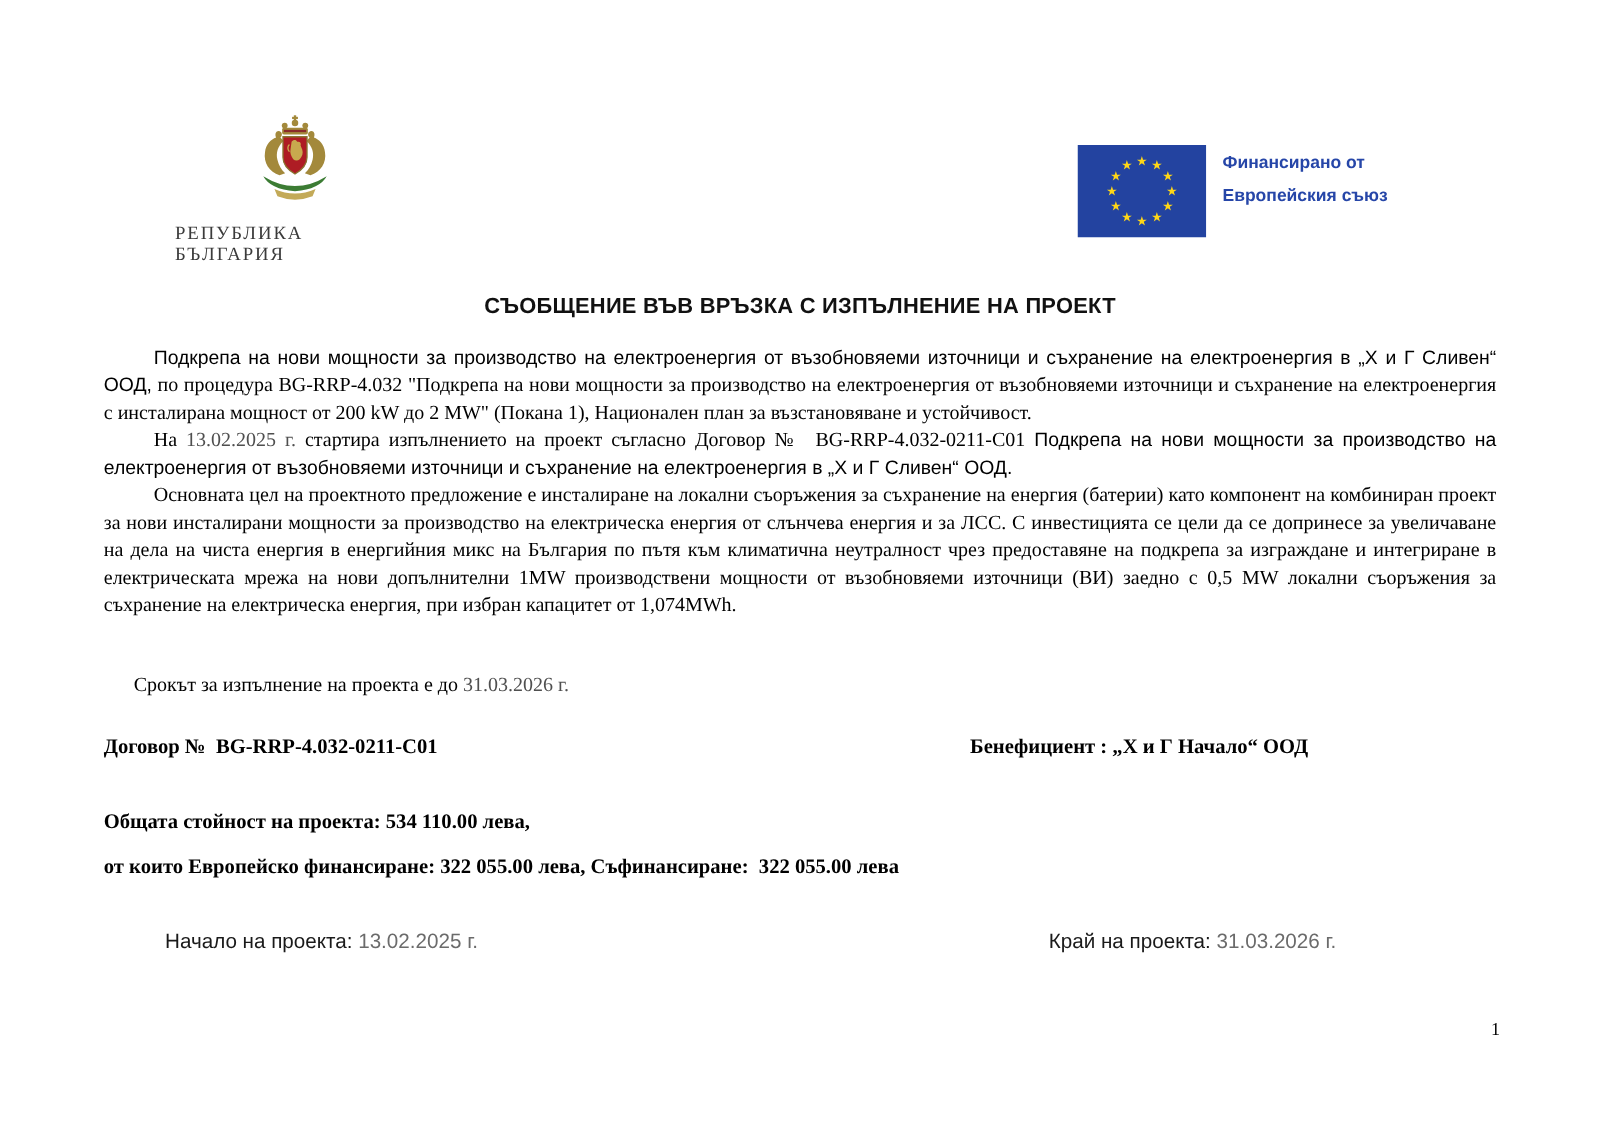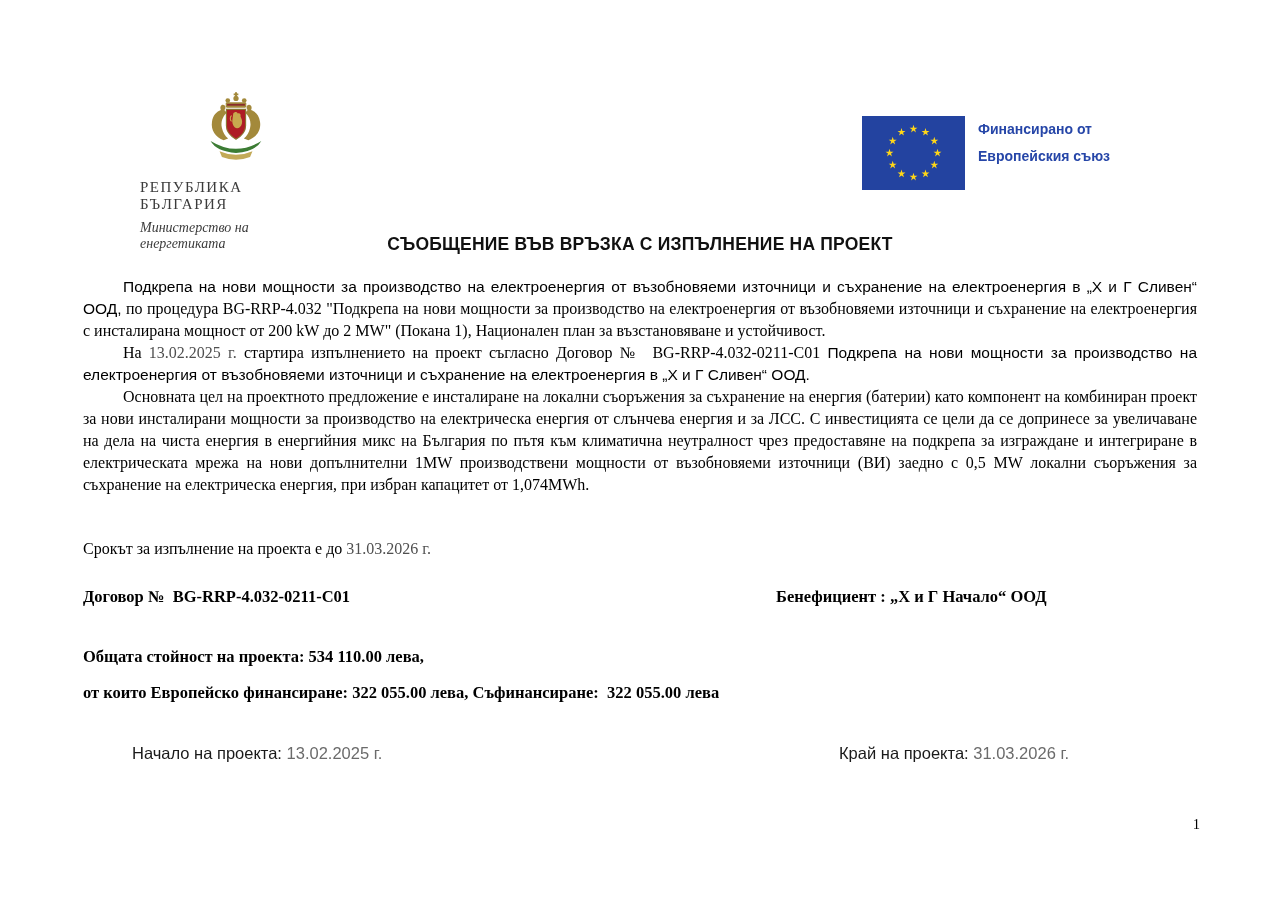--- a/index.html
+++ b/index.html
@@ -25,21 +25,21 @@
   .doc{position:absolute;left:83px;top:232px;width:1114px;}
   .title{
     font-family:"Liberation Sans", sans-serif;font-size:17.5px;font-weight:bold;
     text-align:center;margin:0 0 20px 0;line-height:24px;letter-spacing:.2px;color:#111;
   }
   p.body-par{margin:0;text-align:justify;text-indent:40px;font-size:16px;line-height:22px;}
   .sans{font-family:"Liberation Sans", sans-serif;font-size:15.5px;}
   .serif{font-family:"Liberation Serif", serif;}
   .date-muted{color:#4f4f4f;}
 
-  .deadline{margin-top:42px;font-size:16px;line-height:22px;}
+  .deadline{margin-top:42px;font-size:16px;line-height:22px;margin-left:24px;}
   .contract-row{margin-top:26px;display:flex;font-size:16.5px;line-height:22px;font-weight:bold;gap:39px;}
   .contract-left{width:654px;}
   .budget-total{margin-top:38px;font-size:16.5px;line-height:22px;font-weight:bold;}
   .budget-breakdown{margin-top:14px;font-size:16.5px;line-height:22px;font-weight:bold;}
 
   .footer-row{
     margin-top:38px;display:flex;
     font-family:"Liberation Sans", sans-serif;font-size:16.5px;line-height:22px;color:#1a1a1a;margin-left:44px;
   }
   .footer-left{width:707px;padding-left:5px;}
@@ -68,21 +68,20 @@
 
       <path d="M56,27 h28 v24 c0,10 -7,15.5 -14,19.5 c-7,-4 -14,-9.5 -14,-19.5 Z" fill="#ae1c24" stroke="#8a7430" stroke-width="1.6"></path>
 
       <path d="M66,33 c2,-3 5.5,-3 6.5,0 c3,-1 5,1.2 4,4.2 l2,5 c1.2,4 0,8 -3,11 c-2.2,2 -5.5,2 -7.5,0 c-2.4,-3 -4.2,-7.5 -3.2,-11.5 Z" fill="#c8a94e"></path>
       <path d="M63.5,36 c-2.4,2 -2.4,6.5 0,8.5" stroke="#c8a94e" stroke-width="1.6" fill="none"></path>
 
       <path d="M33,73 Q70,96 107,73 Q99,88 70,90.5 Q41,88 33,73 Z" fill="#3c7c34"></path>
       <path d="M46,88 Q70,98.5 94,88 L90.5,96.5 Q70,104.5 49.5,96.5 Z" fill="#c3aa58"></path>
     </svg>
     <div class="ministry-name">РЕПУБЛИКА БЪЛГАРИЯ</div>
-    <div class="ministry-sub">Министерство на енергетиката</div>
   </div>
 
   <div class="eu">
     <svg width="103" height="74" viewBox="0 0 103 74" aria-hidden="true">
       <defs>
         <path id="star" d="M0,-4.2 L0.94,-1.29 L3.99,-1.3 L1.52,0.49 L2.47,3.4 L0,1.6 L-2.47,3.4 L-1.52,0.49 L-3.99,-1.3 L-0.94,-1.29 Z" fill="#ffd617"></path>
       </defs>
       <rect width="103" height="74" fill="#2343a0"></rect>
       <use href="#star" transform="translate(51.5,13)"></use>
       <use href="#star" transform="translate(63.5,16.2)"></use>

